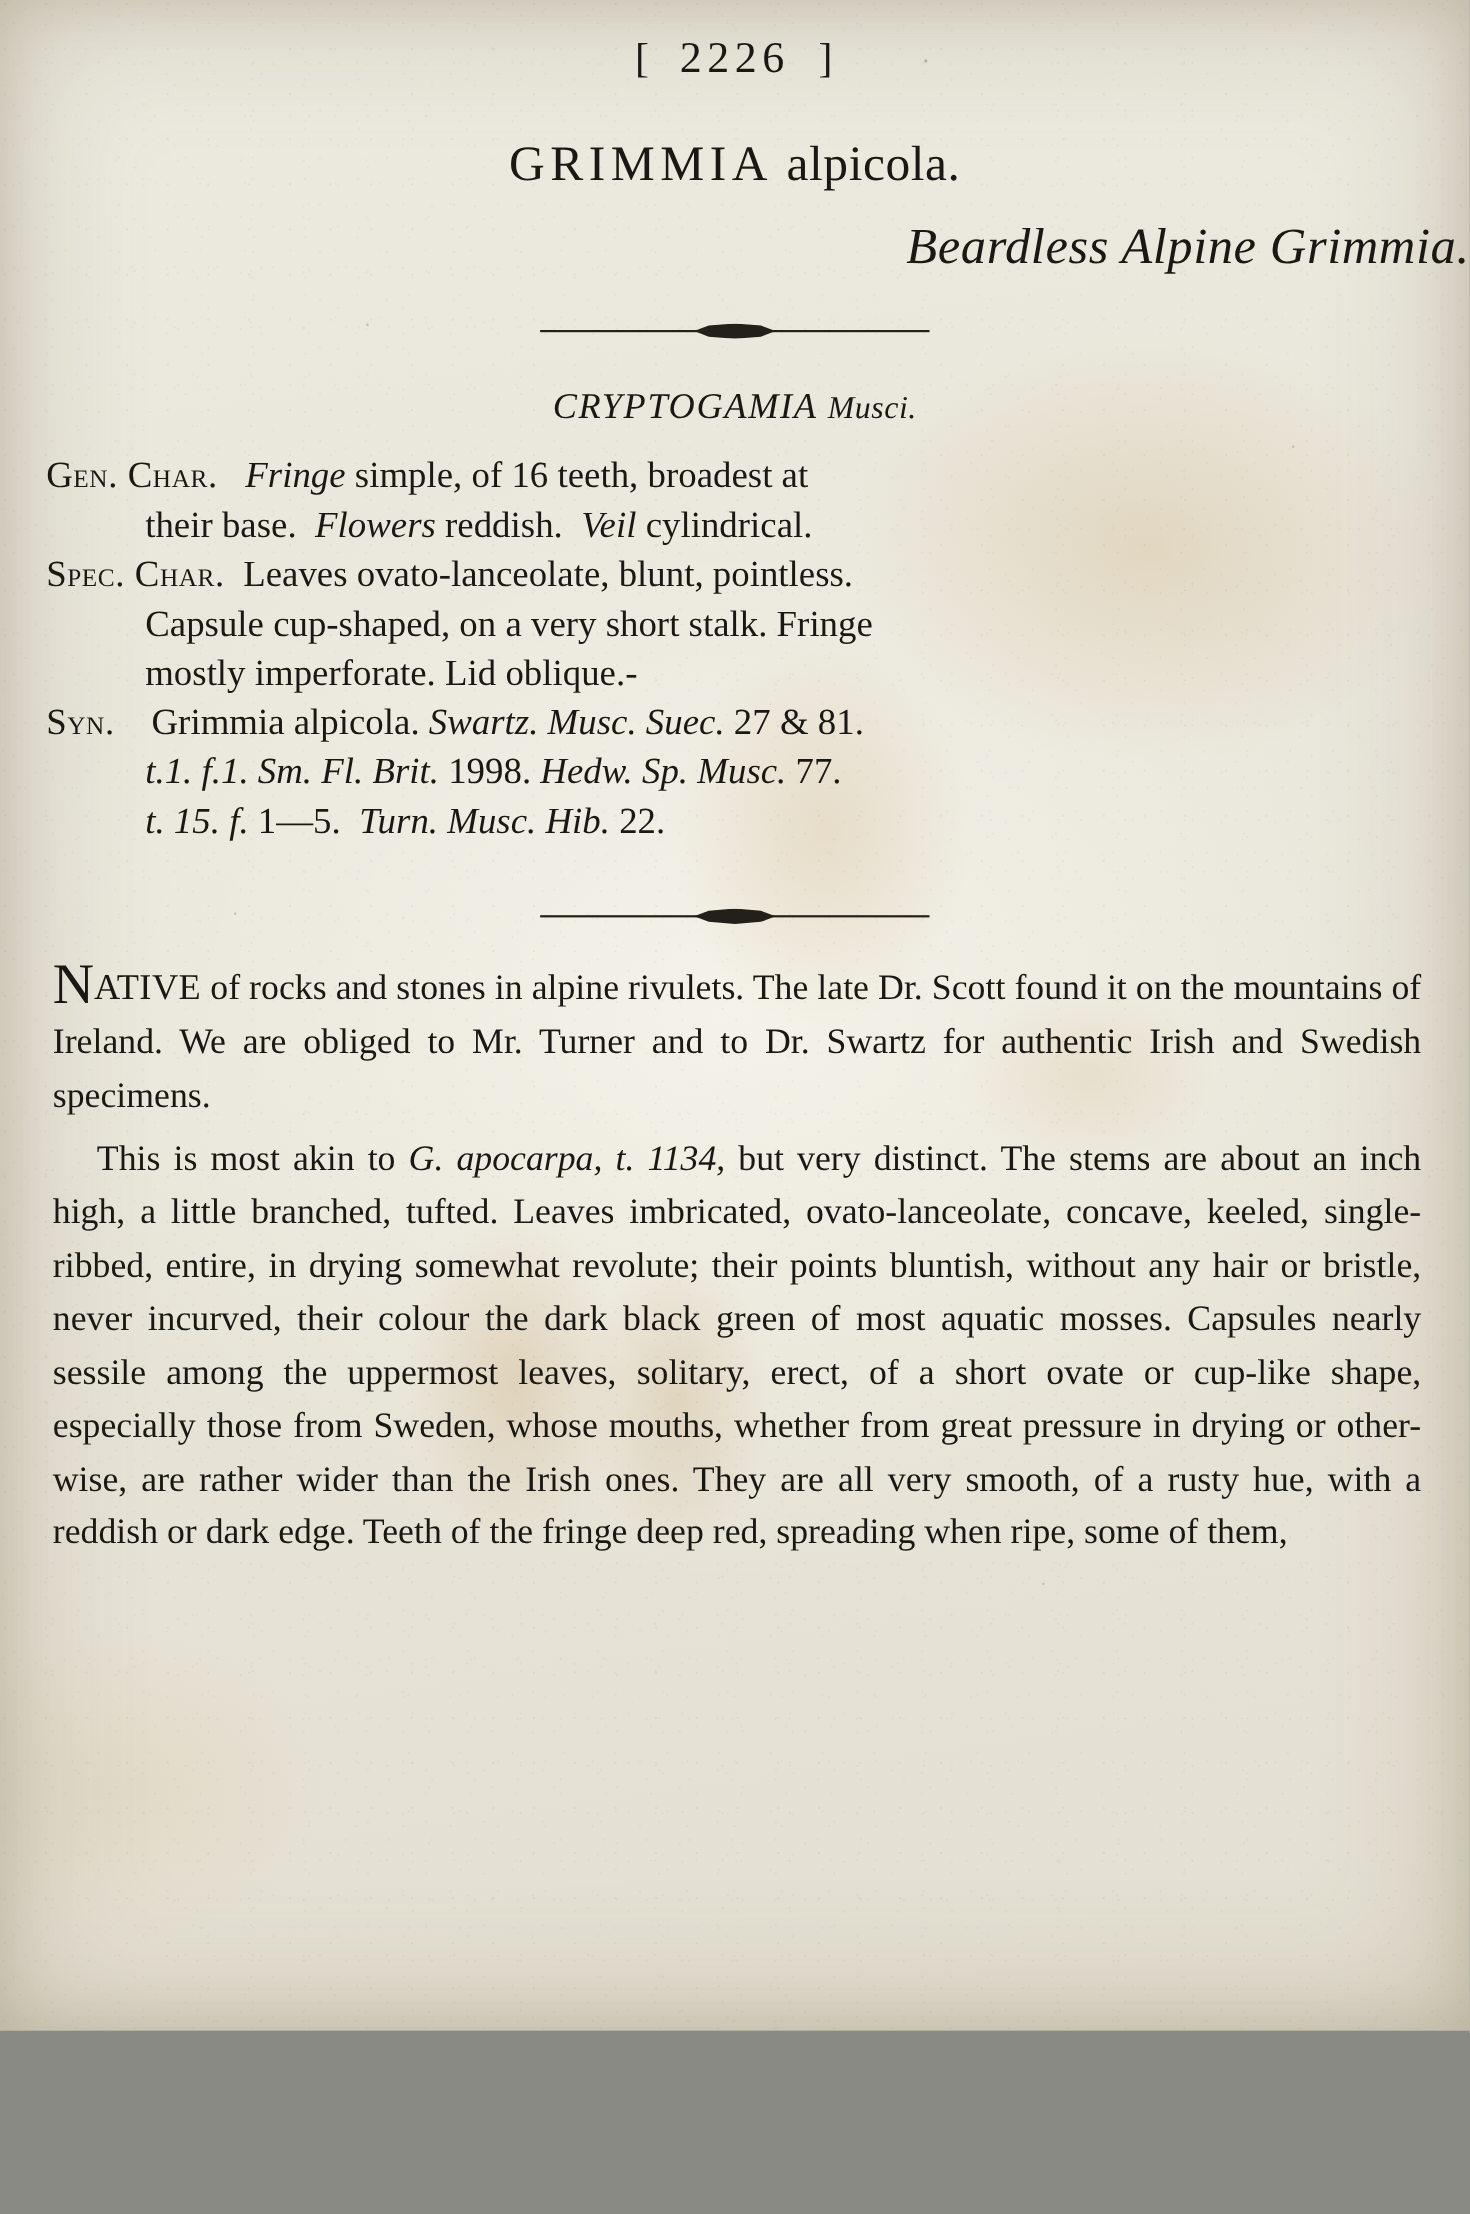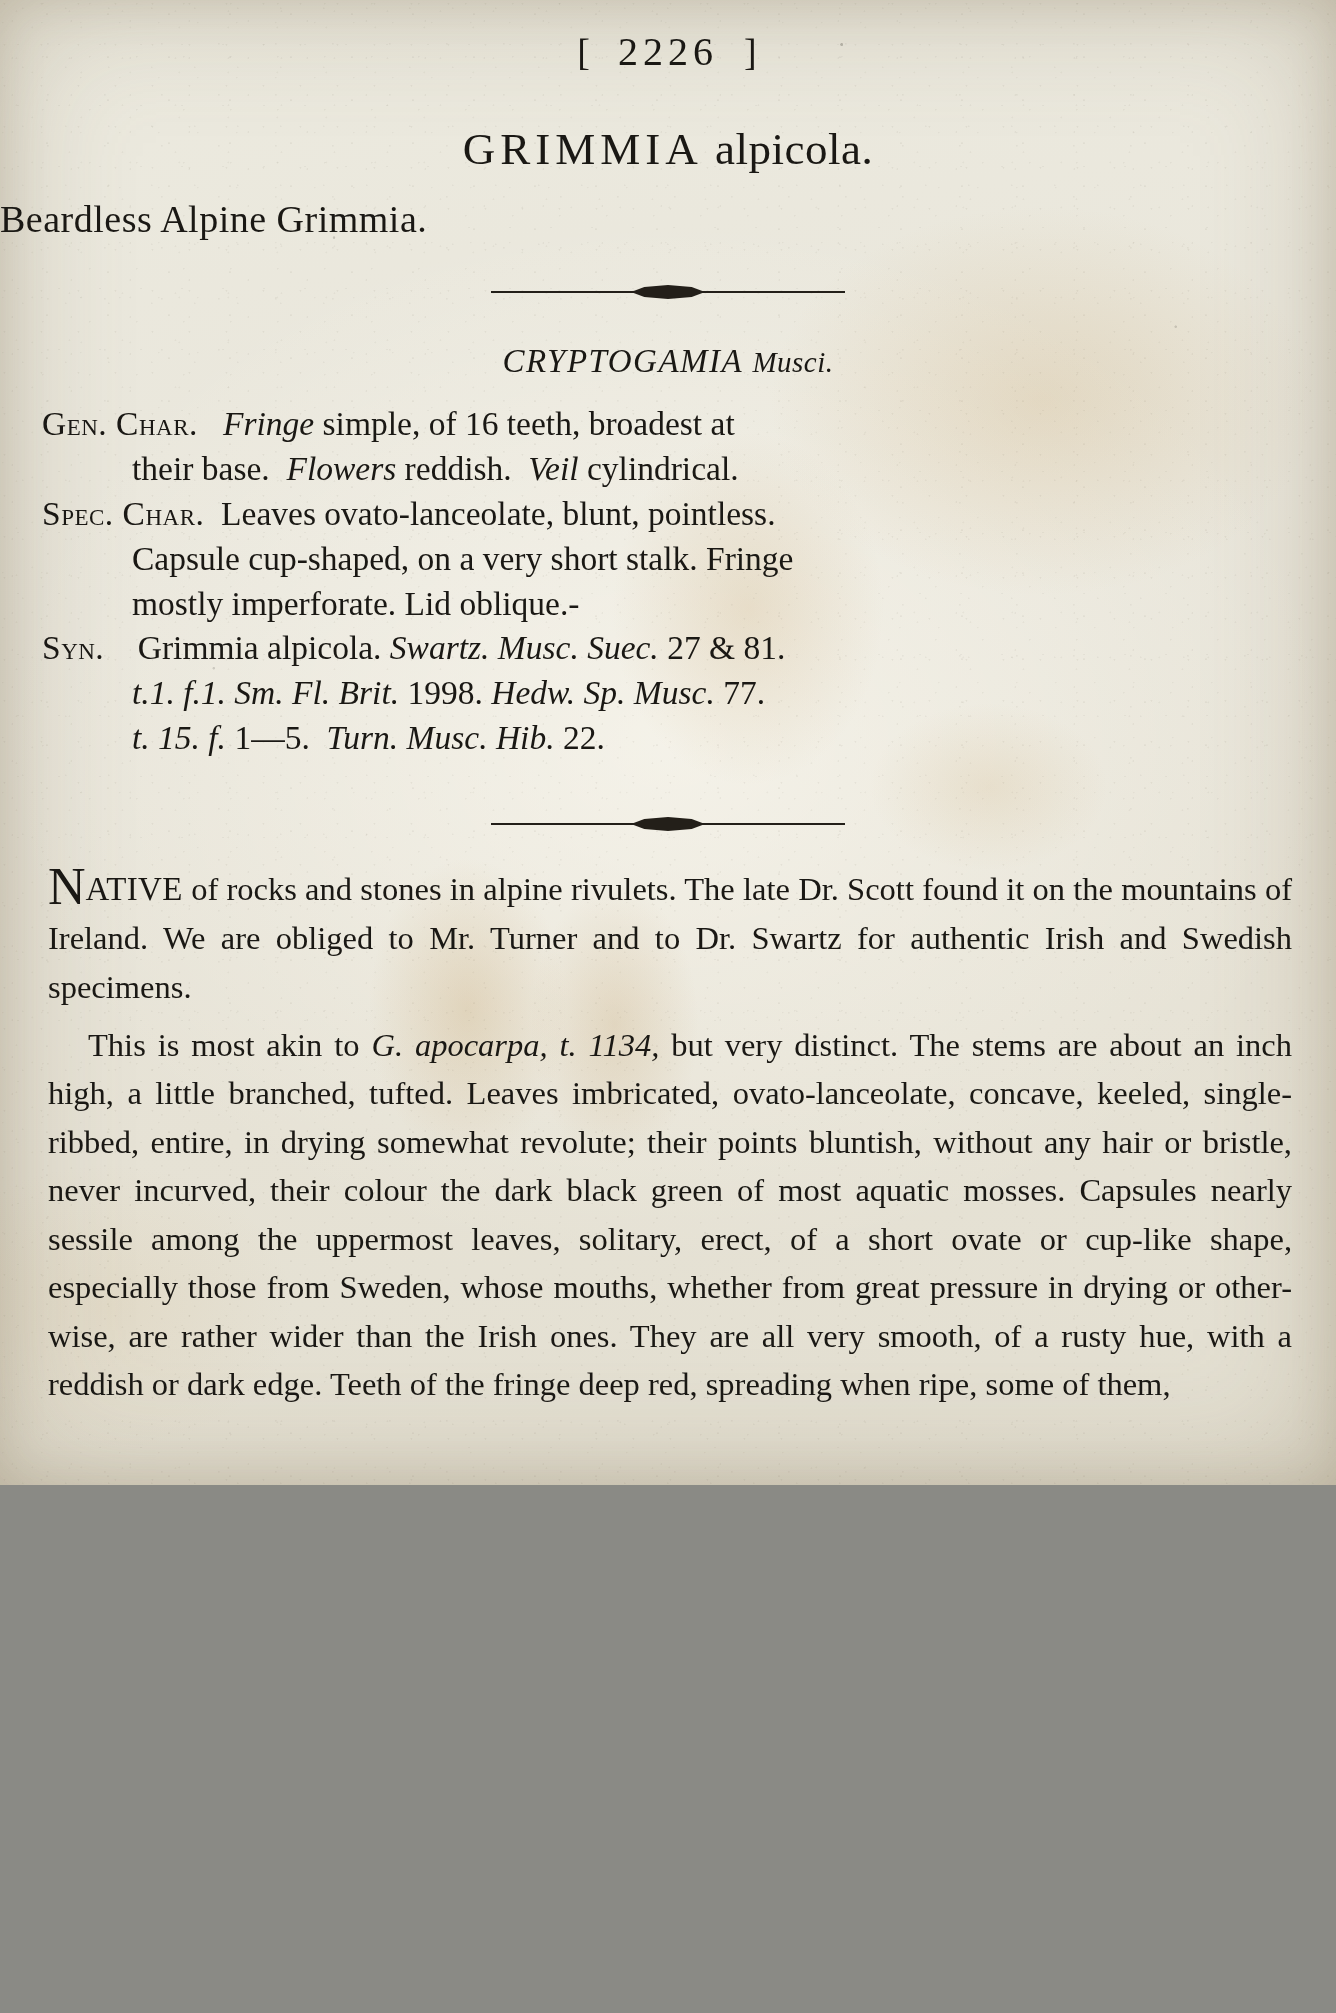--- a/index.html
+++ b/index.html
@@ -4,21 +4,21 @@
 <style>
   html, body {
     margin: 0;
     padding: 0;
     background: #8a8a85;
   }
 
   .page {
     position: relative;
     width: 1336px;
-    height: 1485px;
+    height: 1846px;
     margin: 0 auto;
     overflow: hidden;
     background-color: #e8e5da;
     background-image:
       radial-gradient(ellipse 420px 300px at 78% 27%, rgba(196,158,96,0.22), rgba(196,158,96,0) 65%),
       radial-gradient(ellipse 200px 260px at 56% 41%, rgba(190,150,88,0.20), rgba(190,150,88,0) 68%),
       radial-gradient(ellipse 150px 230px at 35% 68%, rgba(190,152,92,0.26), rgba(190,152,92,0) 66%),
       radial-gradient(ellipse 120px 200px at 46% 69%, rgba(186,146,86,0.22), rgba(186,146,86,0) 70%),
       radial-gradient(ellipse 170px 120px at 74% 53%, rgba(196,160,100,0.16), rgba(196,160,100,0) 70%),
       radial-gradient(ellipse 260px 200px at 8% 88%, rgba(198,166,110,0.12), rgba(198,166,110,0) 72%),
@@ -90,23 +90,24 @@
   .title {
     text-align: center;
     margin-top: 48px;
     font-size: 45px;
     letter-spacing: 1px;
   }
   .title .genus { letter-spacing: 5px; }
   .title .species { letter-spacing: 0.5px; }
 
   .subtitle {
-    text-align: left;
+    text-align: right;
     margin-top: 22px;
-    font-size: 38px;
+    font-size: 46px;
+    font-style: italic;
     letter-spacing: 0.5px;
   }
 
   
   .rule {
     position: relative;
     width: 354px;
     margin: 44px auto 0 auto;
     height: 14px;
   }

